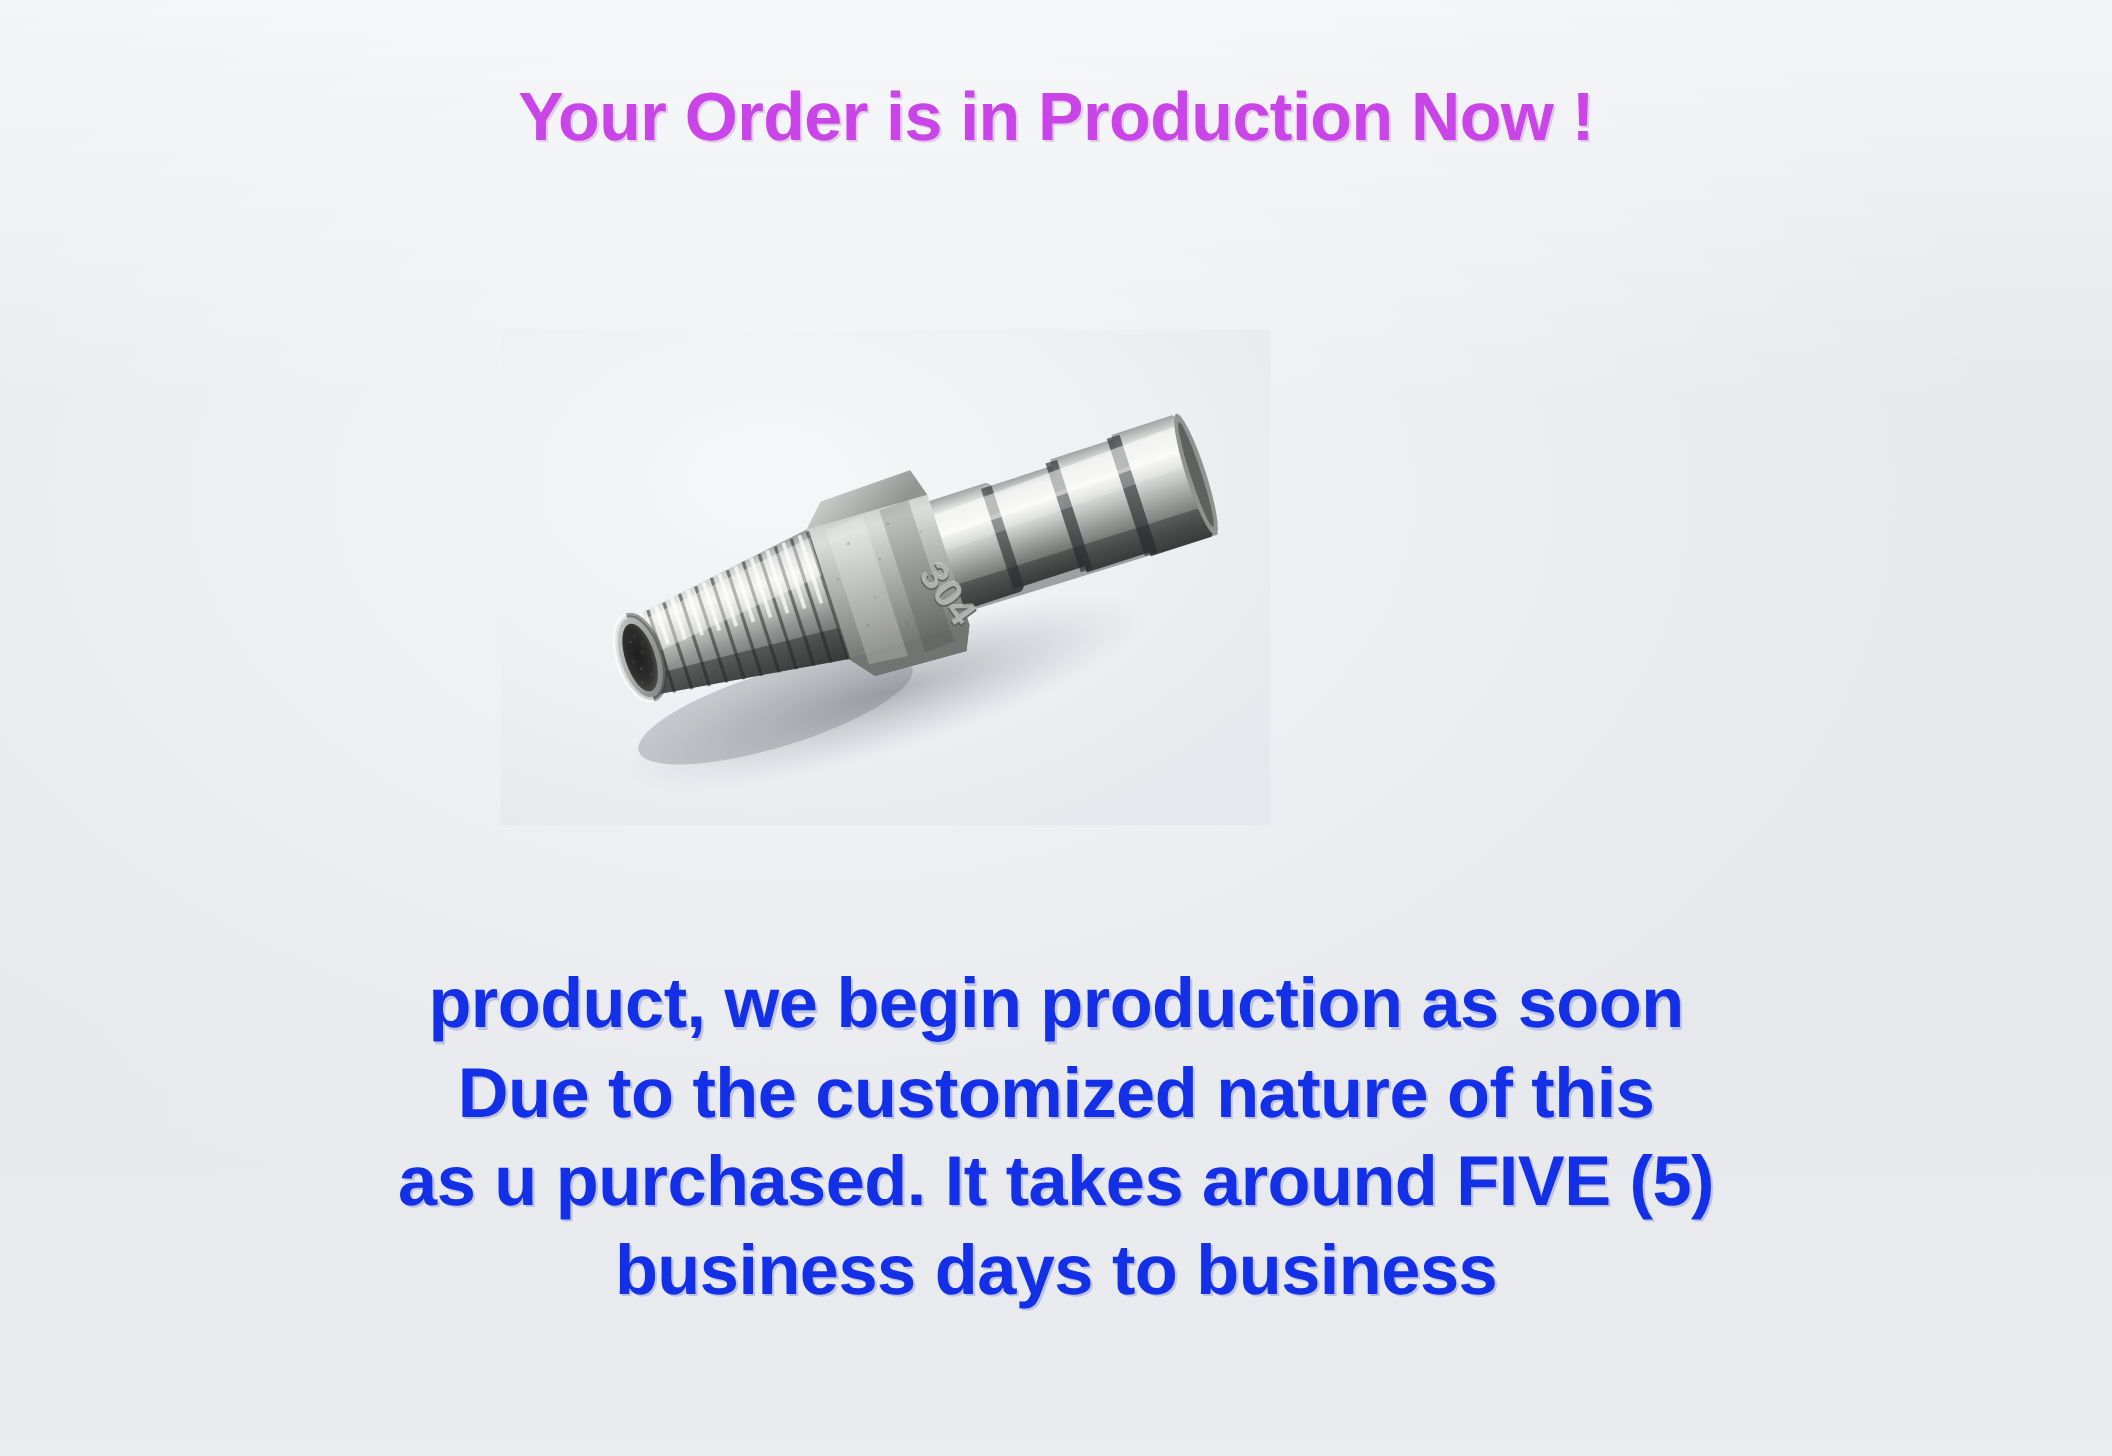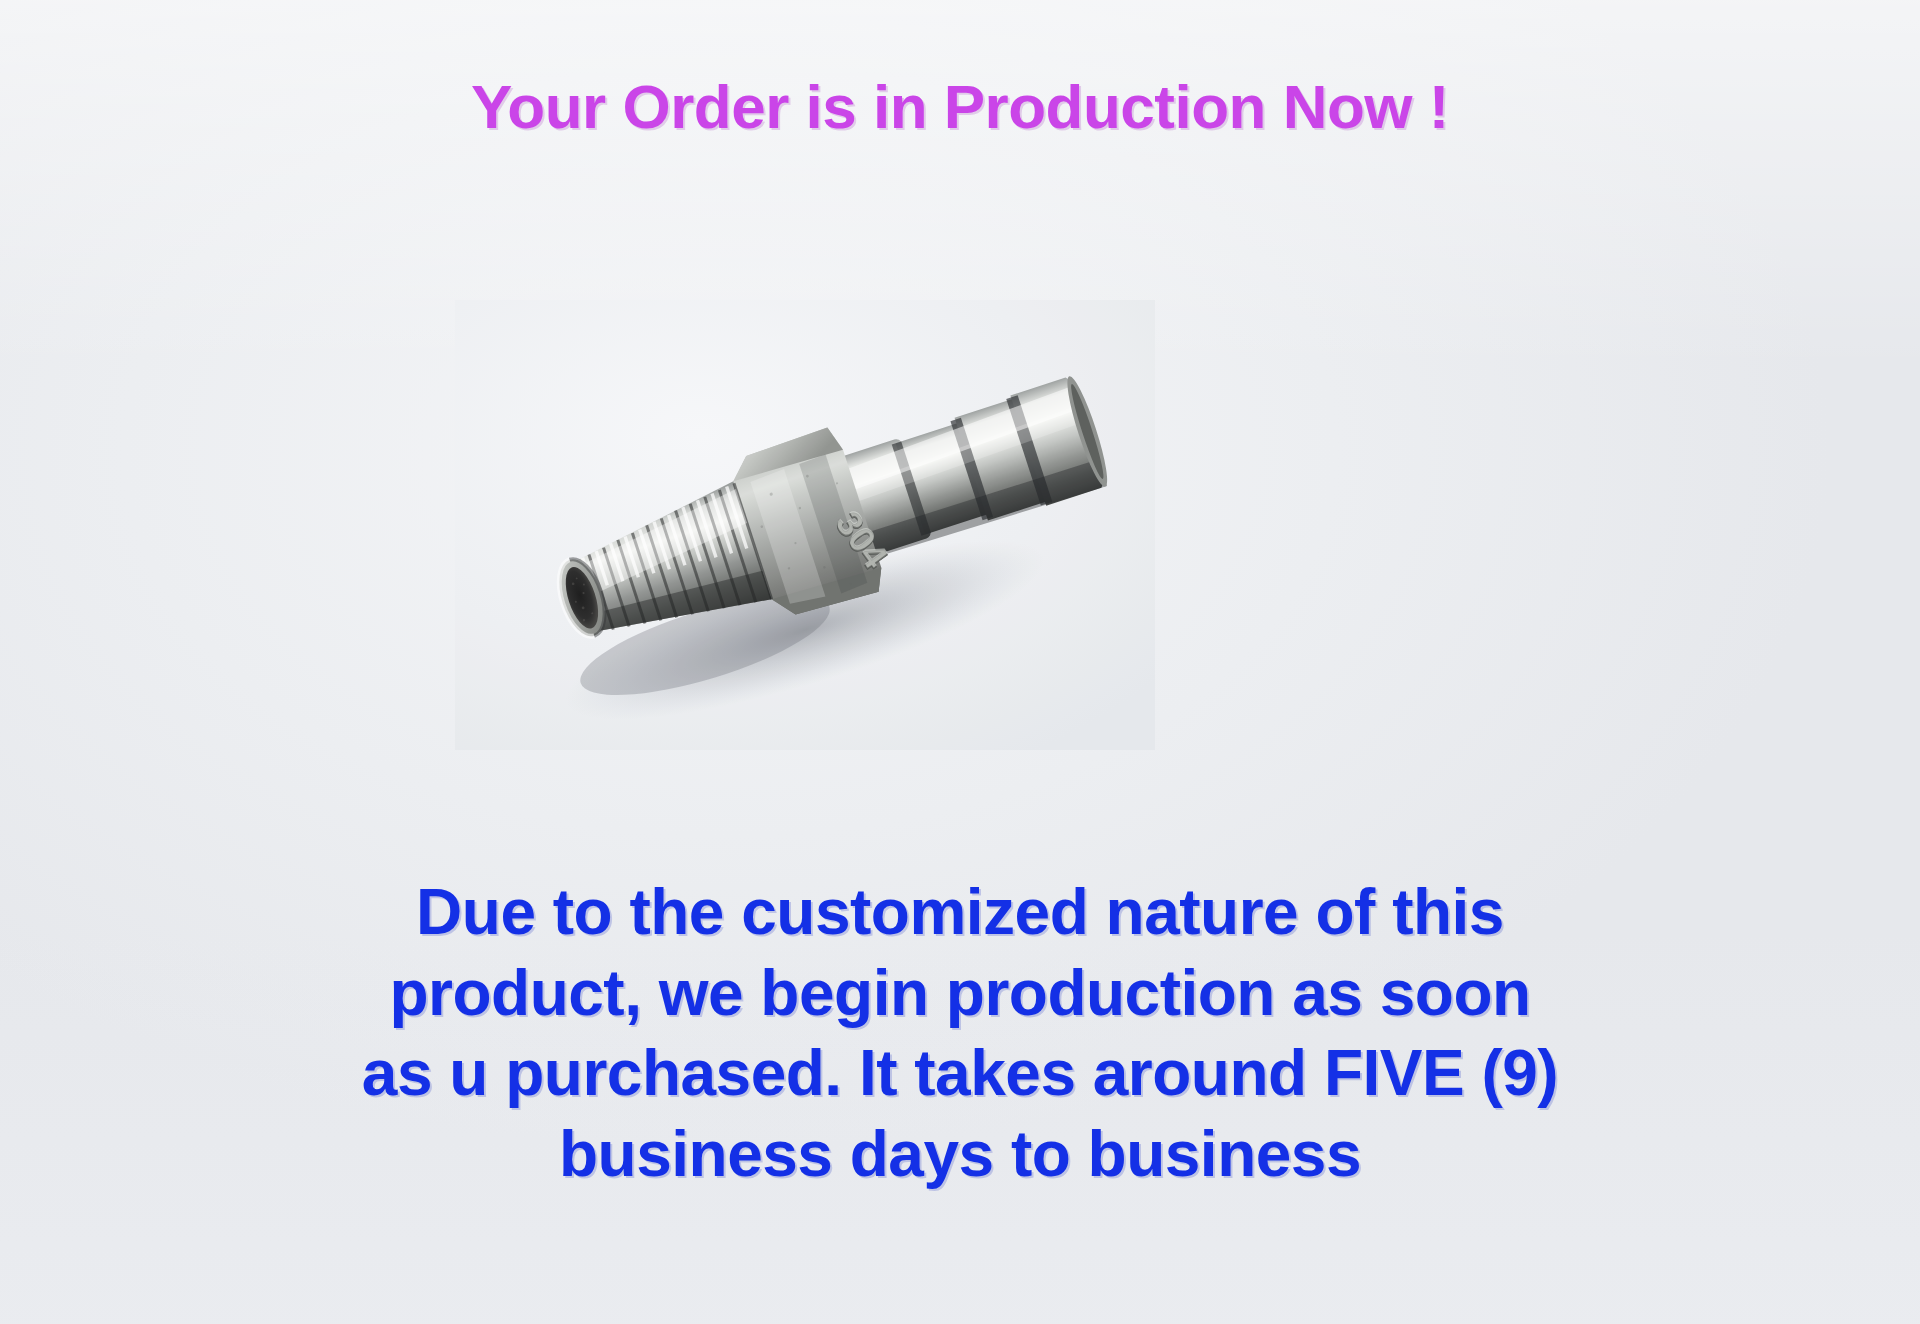--- a/index.html
+++ b/index.html
@@ -277,19 +277,19 @@
           <path d="M 120 186 A 20 40 0 0 0 120 266" stroke="rgba(255,255,255,0.55)" stroke-width="5" fill="none"></path>
           <path d="M 120 186 A 20 40 0 0 1 120 266" stroke="rgba(40,42,44,0.45)" stroke-width="4" fill="none"></path>
         </g>
       </g>
 
       <rect x="0" y="0" width="700" height="450" fill="rgba(255,255,255,0.05)"></rect>
     </svg>
   </div>
 
   <div class="body-copy">
+    <span class="line">product, we begin production as soon</span>
     <span class="line">Due to the customized nature of this</span>
-    <span class="line">product, we begin production as soon</span>
-    <span class="line">as u purchased. It takes around FIVE (9)</span>
+    <span class="line">as u purchased. It takes around FIVE (5)</span>
     <span class="line">business days to business</span>
   </div>
 
 </div>
 
 </body></html>

